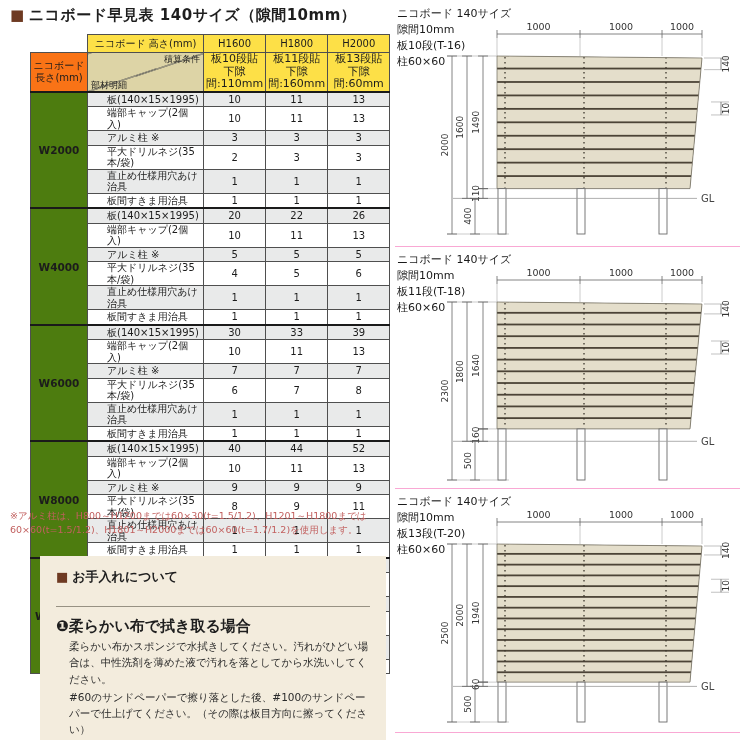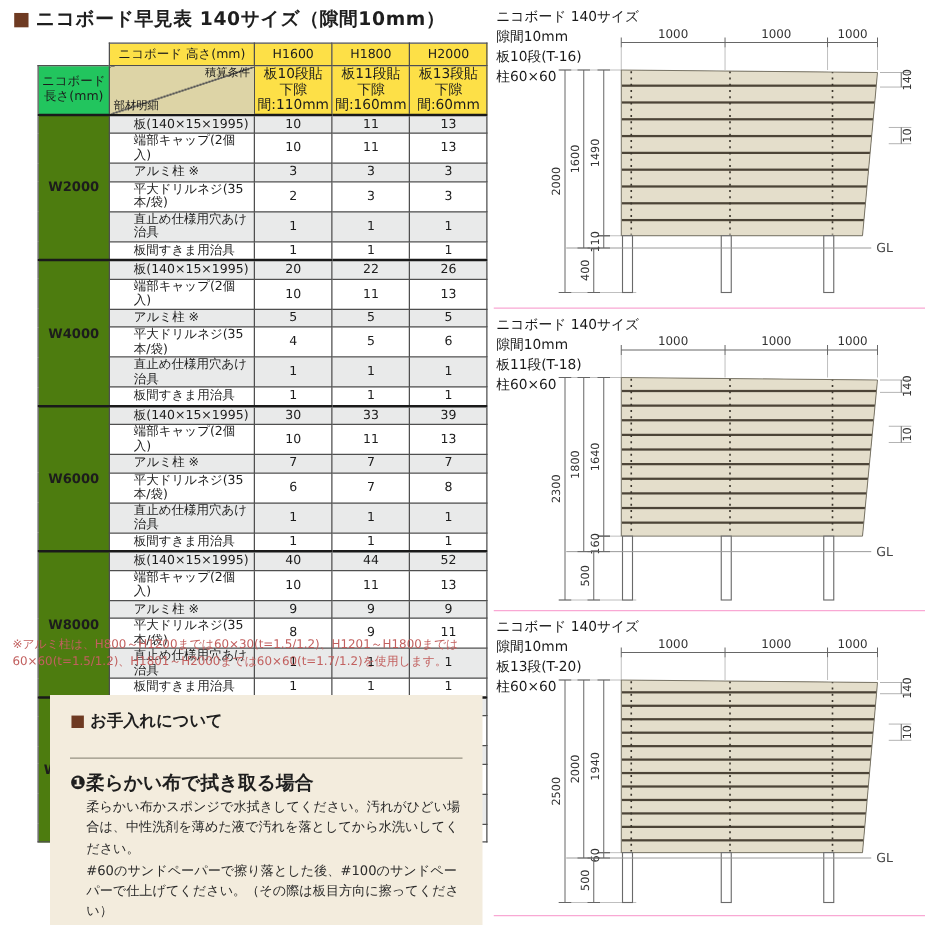--- a/index.html
+++ b/index.html
@@ -9,21 +9,21 @@
   
   .title{position:absolute;left:10px;top:6px;margin:0;font-size:15px;font-weight:bold;color:#1e1e1e;letter-spacing:.5px;}
   .marker{color:#6e3a22;margin-right:4px;}
 
   table.parts{position:absolute;left:30px;top:34px;border-collapse:collapse;table-layout:fixed;
               font-size:10px;color:#1c1c1c;}
   table.parts th,table.parts td{border:1px solid #4f4f4f;padding:0 2px;line-height:1.15;font-weight:normal;}
   table.parts .noborder{border:none;background:#fff;}
   .tan{background:#fde047;margin-top:48px;}
   th.hh,th.colh{font-weight:bold;height:17px;text-align:center;}
-  th.corner{background:#22c55e;font-weight:bold;text-align:center;white-space:pre-line;height:30px;font-size:10px;}
+  th.corner{background:#f97316;font-weight:bold;text-align:center;white-space:pre-line;height:30px;font-size:10px;}
   th.sub{font-size:11px;text-align:center;white-space:pre-line;font-weight:bold;}
   td.diagcell{position:relative;padding:0;height:30px;
       background:linear-gradient(to bottom right,transparent 49.3%,#555 49.3%,#555 50.7%,transparent 50.7%),#ddd4a6;}
   td.diagcell .tr{position:absolute;top:1px;right:3px;font-size:9px;}
   td.diagcell .bl{position:absolute;bottom:1px;left:3px;font-size:9px;}
   tr.subrow th,tr.subrow td{border-bottom:2px solid #1a1a1a;}
   tr.grp-first td,tr.grp-first th{border-top:2px solid #1a1a1a;}
   tbody td{height:13.5px;}
   tbody td.part{text-align:left;padding-left:19px;}
   tbody td.val{text-align:center;}

